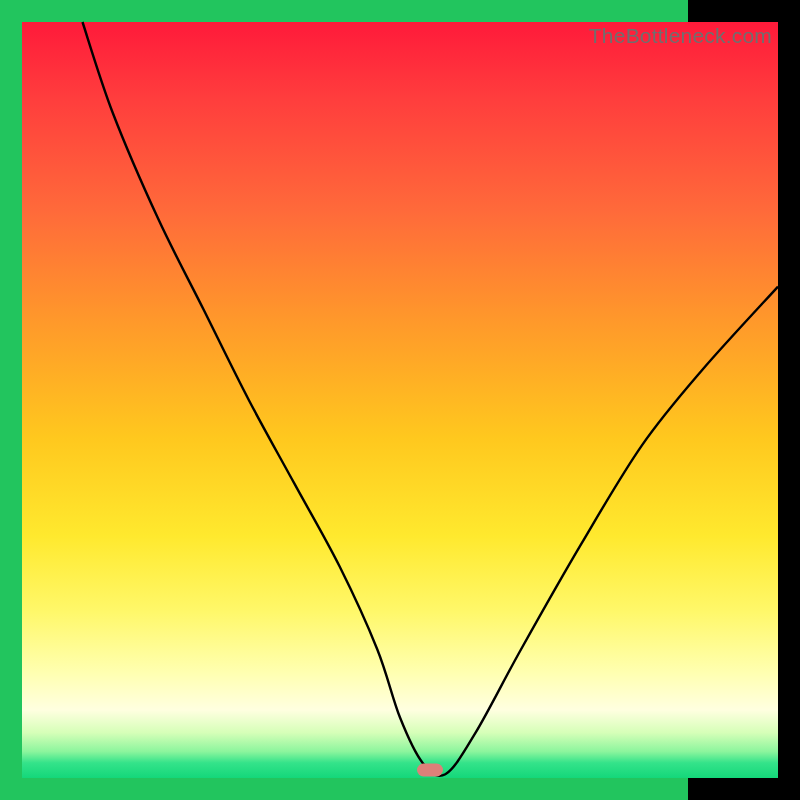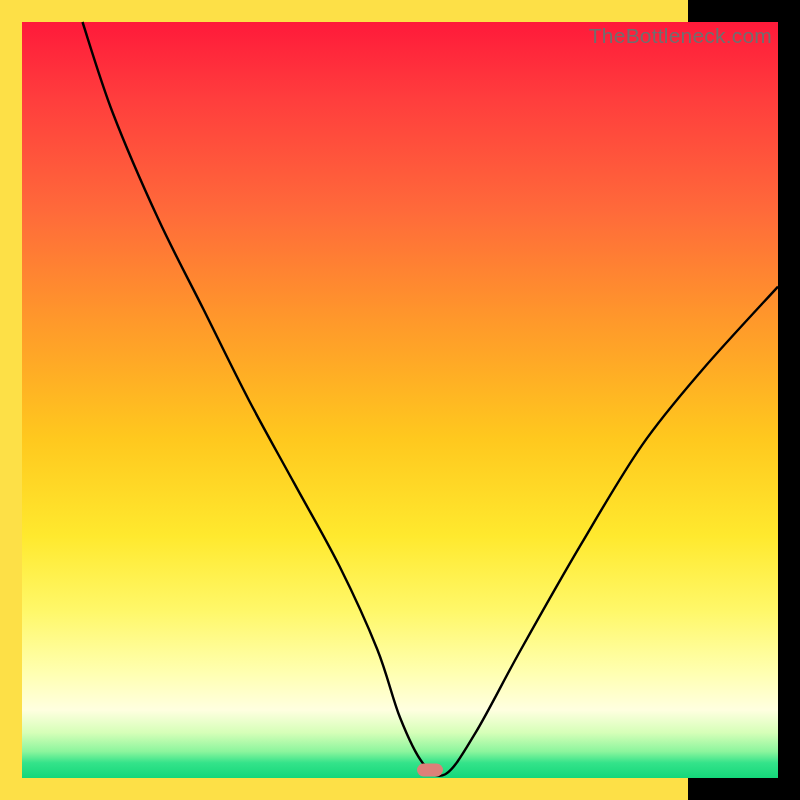--- a/index.html
+++ b/index.html
@@ -8,21 +8,21 @@
     width: 800px;
     height: 800px;
     background: #000;
     overflow: hidden;
     font-family: Arial, Helvetica, sans-serif;
   }
   .frame {
     position: relative;
     width: 688px;
     height: 800px;
-    background: #fde047;
+    background: #22c55e;
   }
   .plot-area {
     position: absolute;
     left: 22px;
     top: 22px;
     width: 756px;
     height: 756px;
     background: linear-gradient(
       to bottom,
       #ff1a3a 0%,

